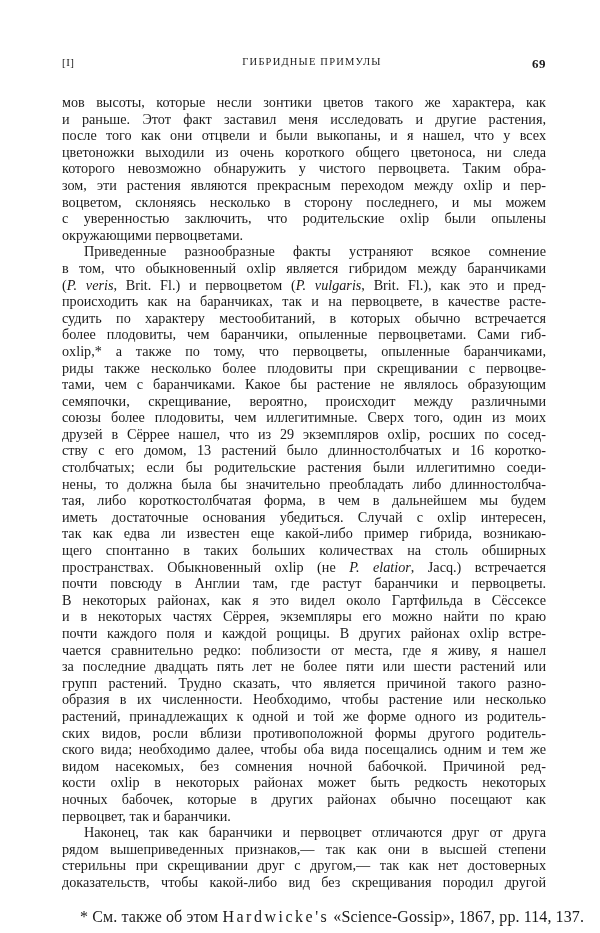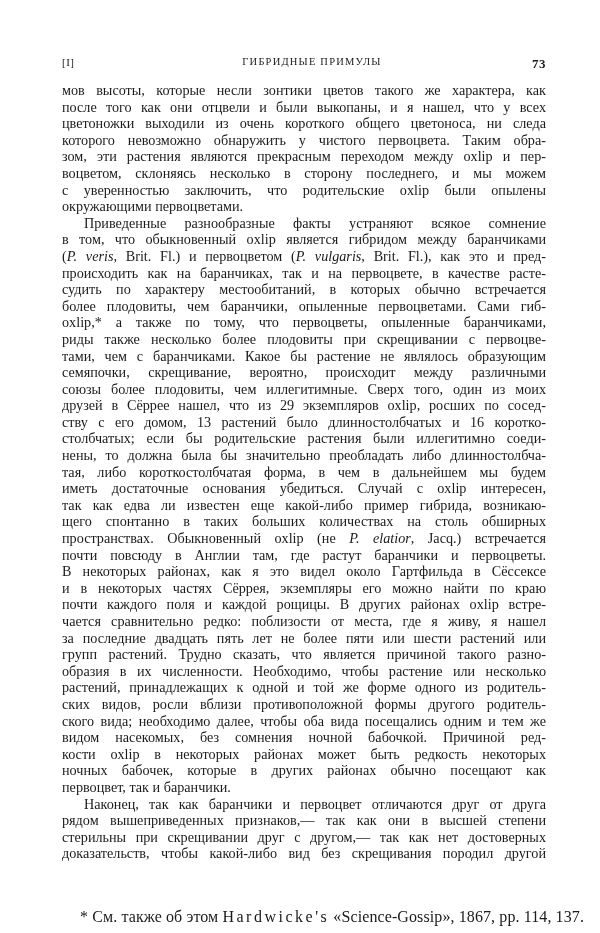--- a/index.html
+++ b/index.html
@@ -43,21 +43,21 @@
       letter-spacing: 1.2px;
     }
     .rh-right {
       position: absolute;
       right: 0;
       top: 0;
       font-size: 13px;
       font-weight: bold;
     }
     .body-text {
-      margin-top: 8px;
+      margin-top: 20px;
       font-size: 14.2px;
       line-height: 16.6px;
       text-align: justify;
     }
     .line {
       display: block;
       text-align: justify;
       text-align-last: justify;
       white-space: nowrap;
       overflow: hidden;
@@ -80,25 +80,26 @@
       letter-spacing: 2.5px;
     }
   </style>
 </head>
 <body>
 
 <div class="page">
   <div class="running-head">
     <span class="rh-left">[I]</span>
     <span class="rh-center">ГИБРИДНЫЕ ПРИМУЛЫ</span>
-    <span class="rh-right">73</span>
+    <span class="rh-right">69</span>
   </div>
 
   <div class="body-text" id="body-text">
       <span class="line">мов высоты, которые несли зонтики цветов такого же характера, как</span>
+      <span class="line">и раньше. Этот факт заставил меня исследовать и другие растения,</span>
       <span class="line">после того как они отцвели и были выкопаны, и я нашел, что у всех</span>
       <span class="line">цветоножки выходили из очень короткого общего цветоноса, ни следа</span>
       <span class="line">которого невозможно обнаружить у чистого первоцвета. Таким обра-</span>
       <span class="line">зом, эти растения являются прекрасным переходом между oxlip и пер-</span>
       <span class="line">воцветом, склоняясь несколько в сторону последнего, и мы можем</span>
       <span class="line">с уверенностью заключить, что родительские oxlip были опылены</span>
       <span class="line last">окружающими первоцветами.</span>
       <span class="line indent">Приведенные разнообразные факты устраняют всякое сомнение</span>
       <span class="line">в том, что обыкновенный oxlip является гибридом между баранчиками</span>
       <span class="line">(<i>P. veris</i>, Brit. Fl.) и первоцветом (<i>P. vulgaris</i>, Brit. Fl.), как это и пред-</span>

